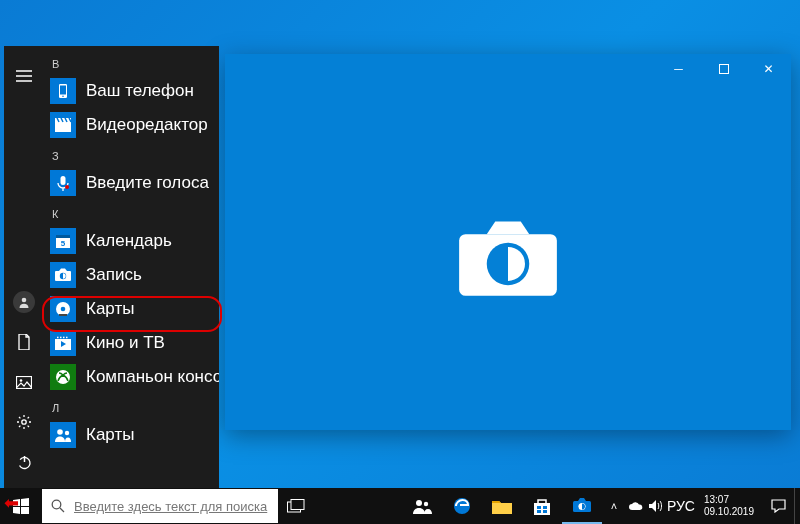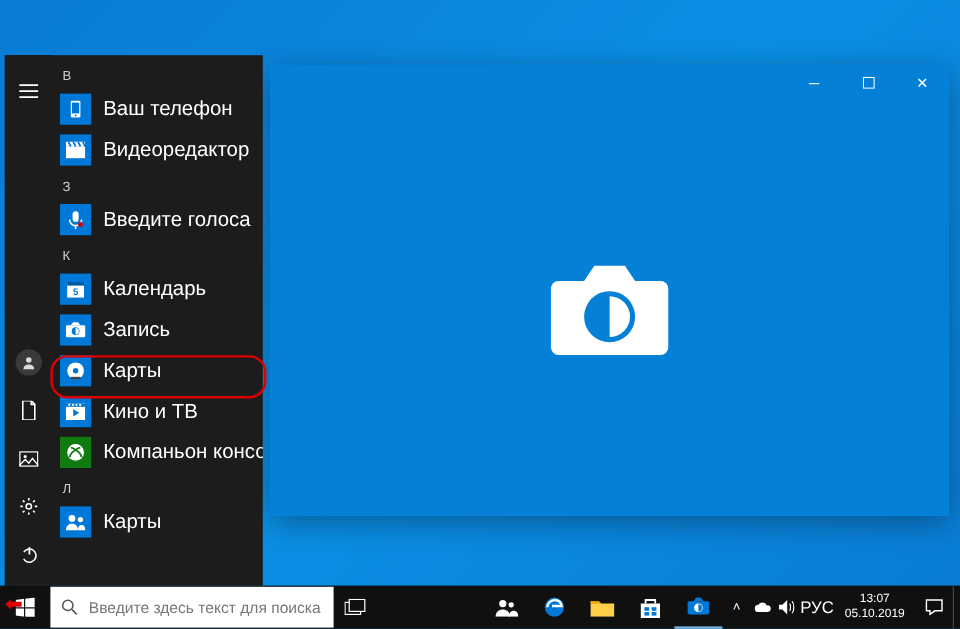--- a/index.html
+++ b/index.html
@@ -27,24 +27,24 @@
   .titlebar { height: 30px; display: flex; justify-content: flex-end; align-items: center; background: transparent; }
   .win-btn { width: 45px; height: 30px; display: flex; align-items: center; justify-content: center; color: #fff; cursor: pointer; font-size: 12px; }
   .cam-body { position: absolute; inset: 30px 0 0 0; display: flex; align-items: center; justify-content: center; }
   .cam-big { width: 110px; height: 85px; }
 
   
   .taskbar { position: absolute; left: 0; right: 0; bottom: 0; height: 36px; background: #101010; display: flex; align-items: center; color: #fff; }
   .tb-btn { width: 42px; height: 36px; display: flex; align-items: center; justify-content: center; cursor: pointer; }
   .search-box { display: flex; align-items: center; height: 34px; width: 236px; background: #fff; color: #666; margin-left: 0px; }
   .search-box .sicon { width: 32px; display: flex; align-items: center; justify-content: center; color:#555;}
-  .search-box span.txt { font-size: 13px; color: #777; }
+  .search-box span.txt { font-size: 13px; color: #777; text-decoration: underline; }
   .tb-icons { display:flex; margin-left:auto; align-items:center; height:100%; }
   .tray { width: 20px; height:36px; display:flex; align-items:center; justify-content:center; font-size:11px; cursor:pointer;}
-  .clock { padding: 0 8px; text-align: center; font-size: 10px; line-height: 12px; cursor:pointer;}
+  .clock { padding: 0 8px; font-size: 10px; line-height: 12px; cursor:pointer;}
   .arrow { position:absolute; left:4px; bottom:10px; color:#d00; font-size:18px; pointer-events:none;}
 
   svg { display:block; }
 </style>
 </head>
 <body>
 
 <div class="desktop"></div>
 
 <div class="cam-window">
@@ -295,21 +295,21 @@
       <svg width="14" height="12" viewBox="0 0 14 12">
           <path d="M0 4h3l4-4v12l-4-4H0z" fill="#fff"></path>
           <path d="M9 3c1 1 1 5 0 6M11 1c2 2 2 8 0 10" fill="none" stroke="#fff" stroke-width="1"></path>
         </svg>
     </div>
     <div class="tray" style="width:30px;font-size:14px">
         <span>РУС</span>
       </div>
     <div class="clock">
       <div>13:07</div>
-      <div>05.10.2019</div>
+      <div>09.10.2019</div>
     </div>
     <div class="tray" style="width:32px">
       <svg width="15" height="14" viewBox="0 0 15 14">
           <path d="M1 1h13v9H8l-4 3v-3H1z" fill="none" stroke="#fff" stroke-width="1.2"></path>
         </svg>
     </div>
     <div style="width:6px;height:36px;border-left:1px solid #444"></div>
   </div>
 </div>
 

